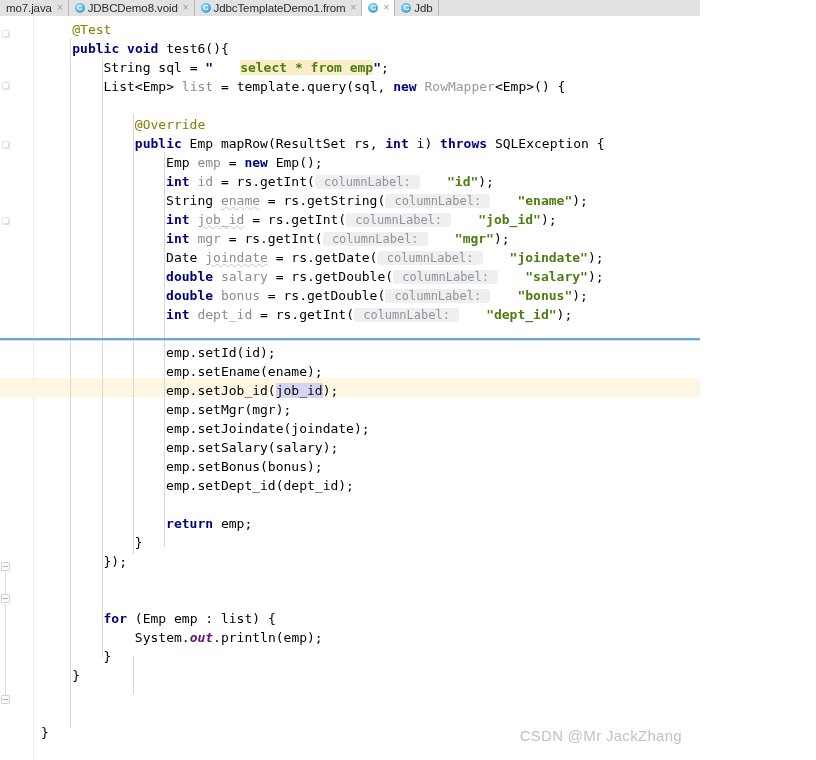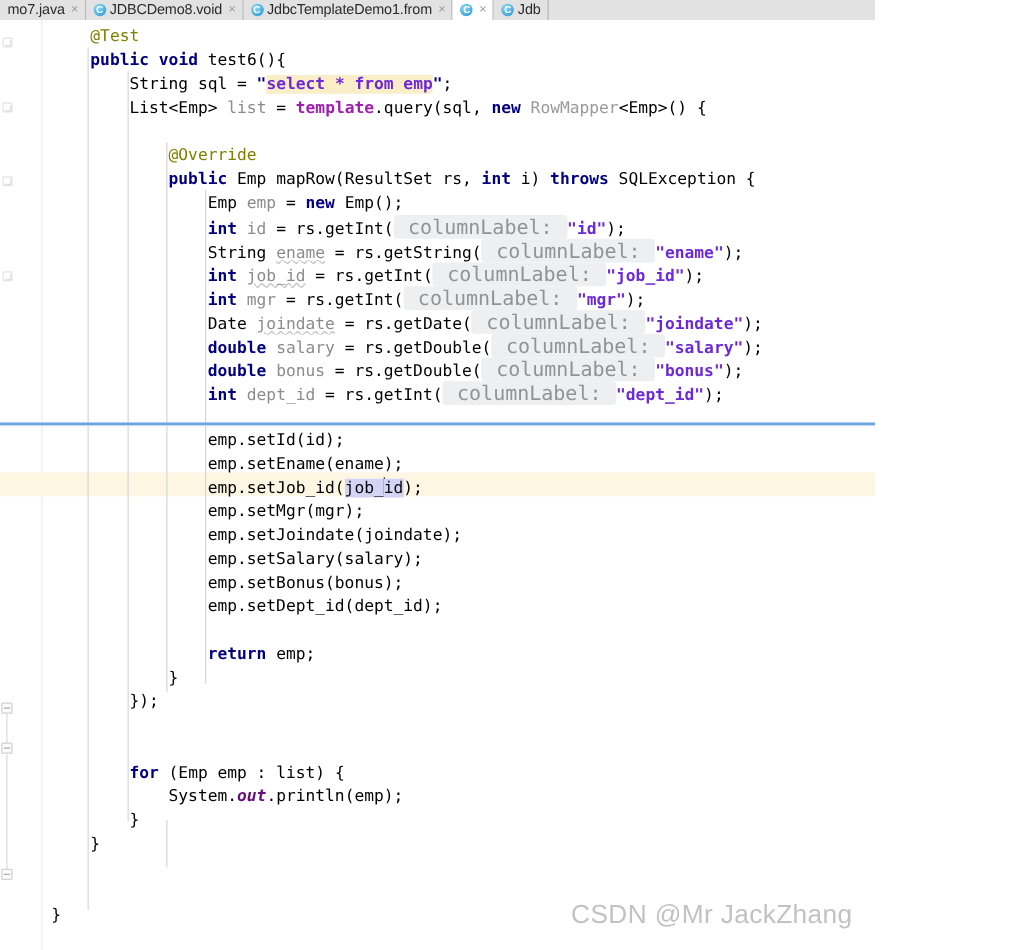--- a/index.html
+++ b/index.html
@@ -133,36 +133,36 @@
   .ln {
     position: absolute;
     left: 0;
     height: 19px;
     line-height: 19px;
     white-space: pre;
   }
 
   
   .kw   { color: #000080; font-weight: bold; }
-  .str  { color: #6d28d9; font-weight: bold; }
+  .str  { color: #4d7c0f; font-weight: bold; margin-left: 27px; }
   .quo  { color: #000080; font-weight: bold; }
   .ann  { color: #808000; }
   .lvar { color: #8c8c8c; }
-  .fld  { color: #a21caf; font-weight: bold; }
+  .fld  { color: #000000; font-weight: normal; }
   .sfld { color: #660e7a; font-weight: bold; font-style: italic; }
   .gry  { color: #999999; }
   .plain{ color: #000000; }
 
   
   .hint {
     background: #edeff1;
     color: #909497;
     border-radius: 3px;
     padding: 0 2px;
-    font-size: 16px;
+    font-size: 12px;
   }
   
   .hl {
     background: #faeec8;
   }
   
   .sel {
     background: #d4d4f5;
   }
   
@@ -219,21 +219,21 @@
     width: 4px; height: 4px;
     border-right: 1px solid #e0e0e0;
     border-bottom: 1px solid #e0e0e0;
   }
 
   
   #watermark {
     position: absolute;
     right: 18px; bottom: 16px;
     font-family: "Liberation Sans", sans-serif;
-    font-size: 21px;
+    font-size: 15px;
     color: #c2c2c2;
     letter-spacing: 0.3px;
     z-index: 10;
     white-space: nowrap;
   }
 </style>
 </head>
 <body>
 
 <div id="app">

